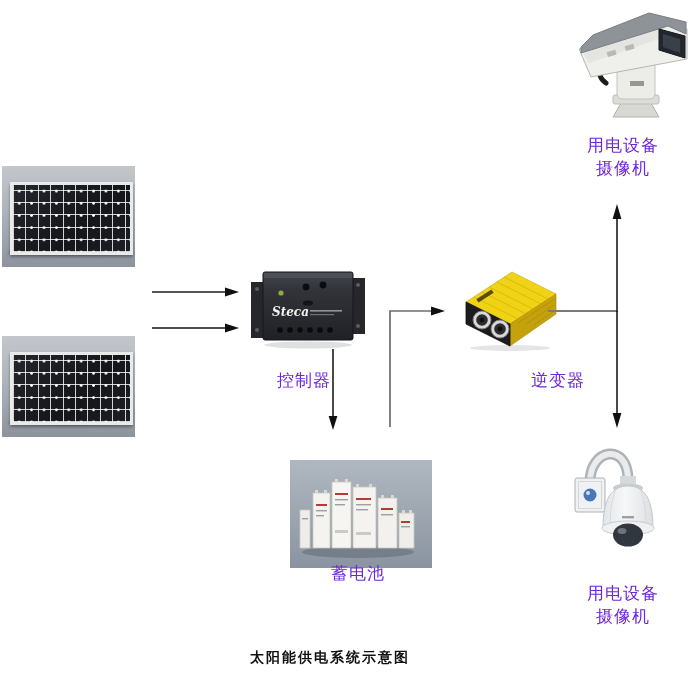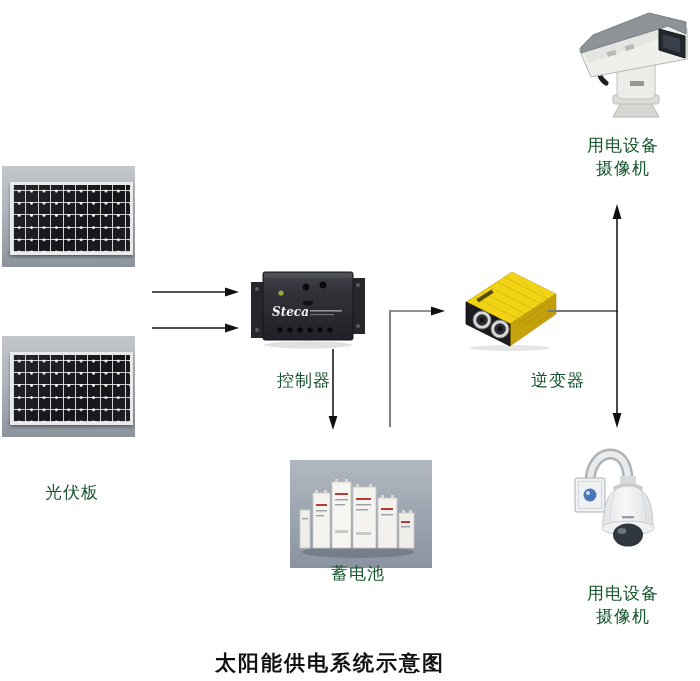--- a/index.html
+++ b/index.html
@@ -25,24 +25,24 @@
       linear-gradient(135deg,#23262c 0%,#15161a 60%,#1d1f25 100%);
     background-size:12.4px 12.2px,auto,auto,auto;
   }
   .pv-shadow{
     position:absolute;left:6px;right:6px;top:84px;height:5px;border-radius:50%;
     background:rgba(40,44,50,.45);filter:blur(1px);
   }
   
   .label{
     position:absolute;font-size:17px;line-height:23px;text-align:center;
-    letter-spacing:1px;color:#14532d;white-space:nowrap;
+    letter-spacing:1px;color:#6d28d9;white-space:nowrap;
   }
   .title{
-    position:absolute;font-size:21px;font-weight:bold;letter-spacing:2px;
+    position:absolute;font-size:14px;font-weight:bold;letter-spacing:2px;
     text-align:center;color:#111;
   }
   svg{display:block;}
   .connectors{position:absolute;left:0;top:0;pointer-events:none;}
 </style>
 </head>
 <body>
 
 <div id="stage">
 
@@ -253,21 +253,20 @@
 
     <line x1="548" y1="311" x2="617" y2="311" stroke="#7a7a7a" stroke-width="2.2"></line>
 
     <line x1="617" y1="312" x2="617" y2="217" stroke="#1c1c1c" stroke-width="1.6"></line>
     <polygon points="617,204 612.6,219 621.4,219" fill="#101010"></polygon>
 
     <line x1="617" y1="311" x2="617" y2="415" stroke="#1c1c1c" stroke-width="1.6"></line>
     <polygon points="617,428 612.6,413 621.4,413" fill="#101010"></polygon>
   </svg>
 
-  <div class="label" style="left:26px;top:481px;width:92px;">光伏板</div>
 
   <div class="label" style="left:267px;top:369px;width:64px;text-align:right;">控制器</div>
 
   <div class="label" style="left:478px;top:369px;width:64px;margin-left:48px;">逆变器</div>
 
   <div class="label" style="left:328px;top:562px;width:60px;">蓄电池</div>
 
   <div class="label" style="left:580px;top:134px;width:86px;">
     <div>用电设备</div>
     <div>摄像机</div>

